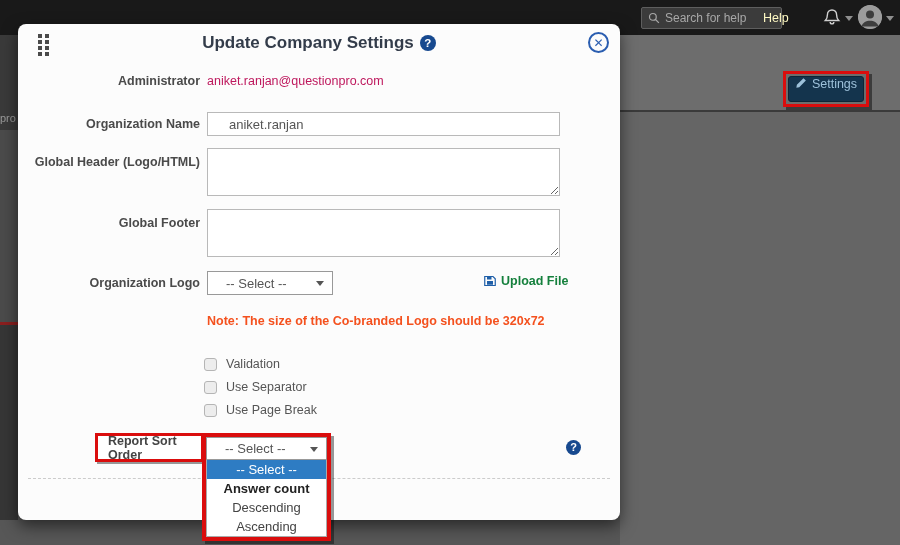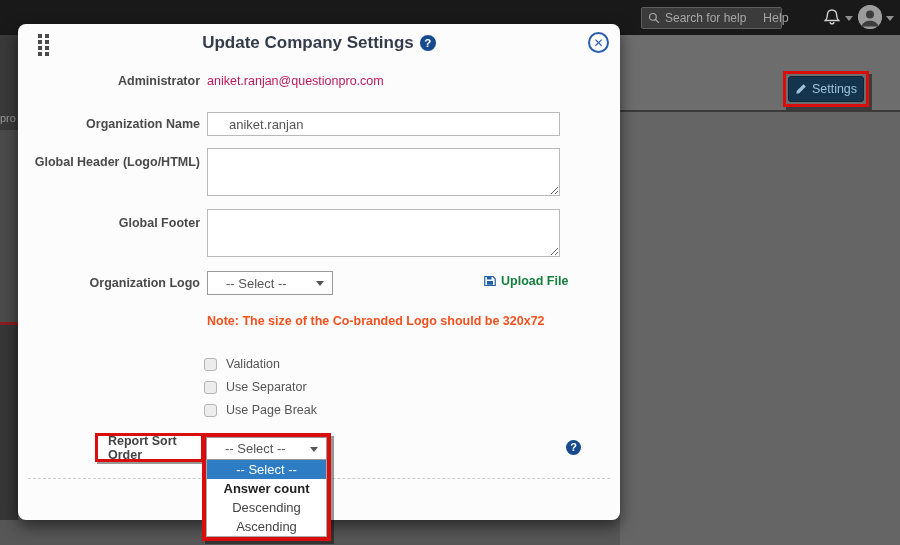--- a/index.html
+++ b/index.html
@@ -11,21 +11,21 @@
   }
 
   
   .topbar { position:absolute; left:0; top:0; width:900px; height:35px; background:#191919; z-index:1; }
   .searchbox { position:absolute; left:641px; top:7px; width:141px; height:22px;
     background:#3b3b3b; border:1px solid #5e5e5e; border-radius:2px;
     display:flex; align-items:center; gap:5px; padding:0 6px; }
   .searchbox input { flex:1; background:transparent; border:none; outline:none;
     color:#c4c4c4; font-size:12px; font-family:inherit; }
   .searchbox input::placeholder { color:#a8a8a8; }
-  .help-label { position:absolute; left:763px; top:11px; color:#a3a3a3; font-size:12.5px; }
+  .help-label { position:absolute; left:763px; top:11px; color:#fef9c3; font-size:12.5px; }
   .bell { position:absolute; left:822px; top:7px; }
   .caret-down { width:0; height:0; border-left:4px solid transparent; border-right:4px solid transparent; border-top:5px solid #8f8f8f; position:absolute; }
   .caret-bell { left:845px; top:16px; }
   .caret-avatar { left:886px; top:16px; }
   .avatar { position:absolute; left:858px; top:5px; width:24px; height:24px; border-radius:50%;
     background:#9c9c9c; overflow:hidden; }
 
   
   .left-strip-a { position:absolute; left:0; top:35px; width:18px; height:95px; background:#3a3a3a; }
   .left-strip-b { position:absolute; left:0; top:130px; width:18px; height:192px; background:#4b4b4b; }
@@ -35,21 +35,21 @@
     color:#9a9a9a; font-size:11px; white-space:nowrap; }
   .right-area-top { position:absolute; left:620px; top:35px; width:280px; height:75px; background:#6d6d6d; }
   .right-line { position:absolute; left:620px; top:110px; width:280px; height:2px; background:#3a3a3a; }
   .right-area-bottom { position:absolute; left:620px; top:112px; width:280px; height:433px; background:#656565; }
 
   
   .settings-annotation { position:absolute; left:783px; top:71px; width:86px; height:36px;
     border:3px solid #da0d0d; box-shadow:3px 3px 0 rgba(0,0,0,.45); z-index:2; }
   .settings-btn { position:absolute; left:2px; top:2px; width:76px; height:26px;
     background:#14344d; border:1px solid #0d2636; border-radius:3px;
-    color:#9dc1da; font-size:12.5px; display:flex; align-items:center; justify-content:center; gap:5px; cursor:pointer; }
+    color:#9dc1da; font-size:12.5px; display:flex; align-items:flex-start; justify-content:center; gap:5px; cursor:pointer; }
 
   
   .modal { position:absolute; left:18px; top:24px; width:602px; height:496px;
     background:#fcfcfc; border-radius:8px; box-shadow:0 6px 16px rgba(0,0,0,.55);
     z-index:3; }
   .drag-handle { position:absolute; left:20px; top:10px; width:14px; height:28px;
     display:grid; grid-template-columns:repeat(2,4px); grid-auto-rows:4px; gap:2px 3px; cursor:move; }
   .drag-handle i { background:#4a4a4a; }
   .modal-title-row { position:absolute; left:0; top:9px; width:602px; text-align:center; }
   .modal-title { font-size:17px; font-weight:bold; color:#333c4a; vertical-align:middle; }

